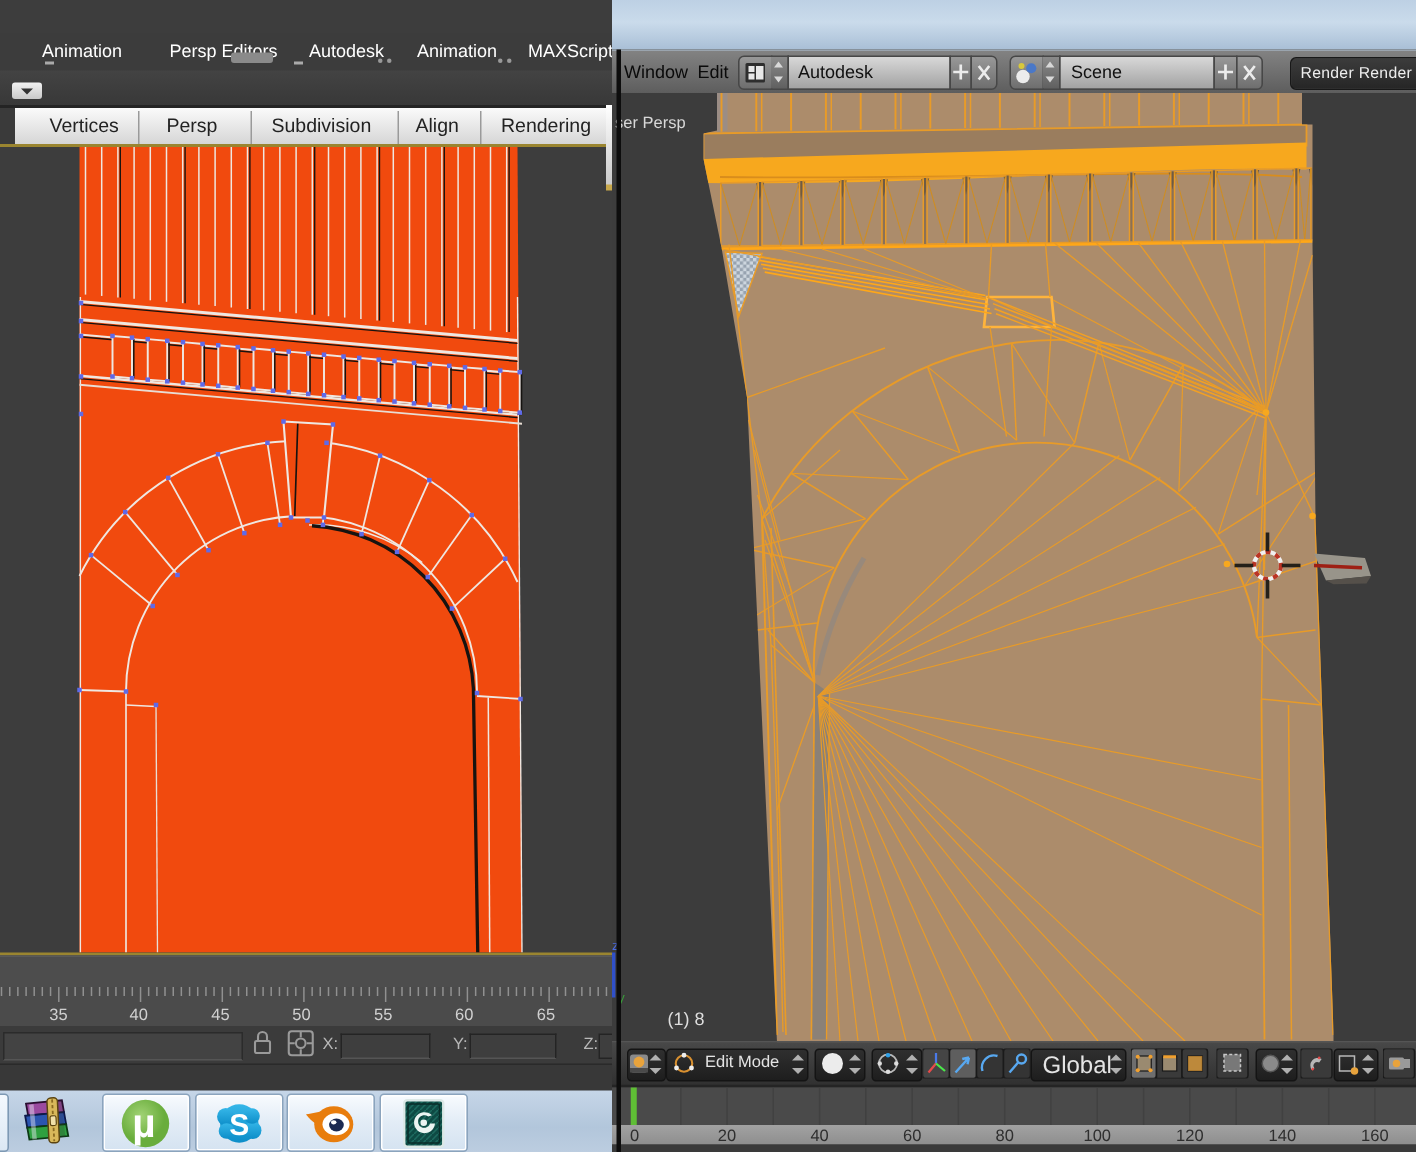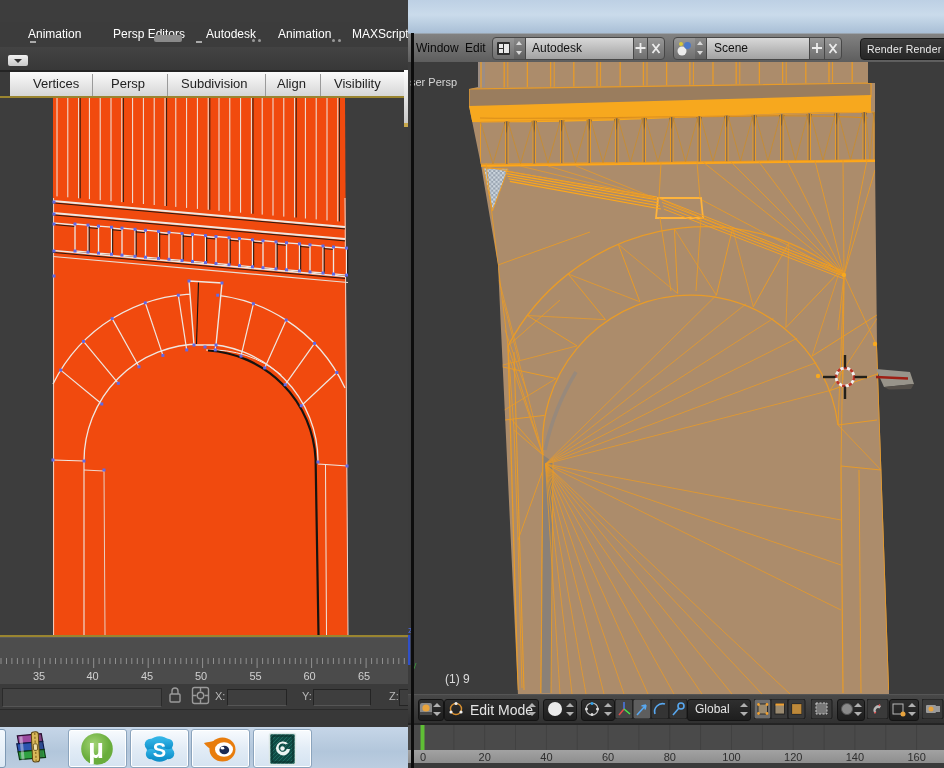--- a/index.html
+++ b/index.html
@@ -29,21 +29,21 @@
     <div class="abs" style="left:8px;top:8px;width:20px;height:11px;background:linear-gradient(#f2f2f2,#c9c9c9);border-radius:2px;"></div>
     <div class="abs" style="left:14px;top:12px;width:0;height:0;border-left:4px solid transparent;border-right:4px solid transparent;border-top:4px solid #333;"></div>
   </div>
 
   <div class="abs" style="left:0;top:72px;width:456px;height:24px;background:linear-gradient(#fafafa,#d6d6d6);color:#222;font-size:13px;">
     <div class="abs" style="left:0;top:0;width:10px;height:24px;background:#3a3a3a;"></div>
     <span class="abs" style="left:33px;top:4px;">Vertices</span>
     <span class="abs" style="left:111px;top:4px;">Persp</span>
     <span class="abs" style="left:181px;top:4px;">Subdivision</span>
     <span class="abs" style="left:277px;top:4px;">Align</span>
-    <span class="abs" style="left:334px;top:4px;">Visibility</span>
+    <span class="abs" style="left:334px;top:4px;">Rendering</span>
     <div class="abs" style="left:92px;top:2px;width:1px;height:22px;background:#9a9a9a;"></div>
     <div class="abs" style="left:167px;top:2px;width:1px;height:22px;background:#9a9a9a;"></div>
     <div class="abs" style="left:265px;top:2px;width:1px;height:22px;background:#9a9a9a;"></div>
     <div class="abs" style="left:320px;top:2px;width:1px;height:22px;background:#9a9a9a;"></div>
   </div>
 
   <div class="abs" style="left:0;top:96px;width:408px;height:2px;background:#9a8530;"></div>
   <div class="abs" style="left:0;top:635px;width:408px;height:2px;background:#9a8530;"></div>
   <svg width="408" height="537" viewBox="0 0 408 537" style="position:absolute;left:0;top:98px">
         <polygon points="53.0,0.0 345.0,0.0 348.0,537.0 53.0,537.0" fill="#f14a0e"></polygon>
@@ -719,38 +719,38 @@
         <circle cx="461.0" cy="282.0" r="2.2" fill="#f7a81e"></circle>
         <circle cx="430.0" cy="213.0" r="2.2" fill="#f7a81e"></circle>
         <circle cx="431.0" cy="315.0" r="9" fill="none" stroke="#f0f0f0" stroke-width="2.8"></circle>
         <circle cx="431.0" cy="315.0" r="9" fill="none" stroke="#bb3524" stroke-width="2.8" stroke-dasharray="3.4,3.4"></circle>
         <line x1="431.0" y1="293.0" x2="431.0" y2="305.5" stroke="#242019" stroke-width="2.4"></line>
         <line x1="431.0" y1="324.5" x2="431.0" y2="337.0" stroke="#242019" stroke-width="2.4"></line>
         <line x1="409.0" y1="315.0" x2="421.5" y2="315.0" stroke="#242019" stroke-width="2.4"></line>
         <line x1="440.5" y1="315.0" x2="453.0" y2="315.0" stroke="#242019" stroke-width="2.4"></line>
       </svg>
   <span class="abs" style="left:2px;top:76px;color:#d8d8d8;font-size:11px;">ser Persp</span>
-  <span class="abs" style="left:37px;top:672px;color:#ddd;font-size:12px;">(1) 9</span>
+  <span class="abs" style="left:37px;top:672px;color:#ddd;font-size:12px;">(1) 8</span>
 
   <svg class="abs" style="left:0;top:625px" width="20" height="50">
     <line x1="1" y1="10" x2="1" y2="40" stroke="#3050c8" stroke-width="2.5"></line>
     <text x="0" y="8" fill="#4a6ae0" font-size="9">z</text>
     <text x="4" y="43" fill="#3a9b3a" font-size="9">y</text>
   </svg>
 
   <div class="abs" style="left:0;top:694px;width:536px;height:29px;background:linear-gradient(#484848,#303030);border-top:1px solid #555;border-bottom:1px solid #222;">
     <div class="abs" style="left:10px;top:4px;width:24px;height:20px;background:linear-gradient(#2f2f2f,#1e1e1e);border:1px solid #141414;border-radius:3px;color:#e4e4e4;font-size:12px;"><svg width="14" height="18">
             <rect x="1" y="3" width="12" height="12" rx="2" fill="#8a8a8a"></rect>
             <circle cx="7" cy="8" r="3.6" fill="#e8a33c"></circle>
             <rect x="1" y="12" width="12" height="3" fill="#4a4a4a"></rect>
           </svg><div class="abs" style="right:2px;top:3px;width:8px;height:13px;">
             <div class="abs" style="left:0;top:0;border-left:4px solid transparent;border-right:4px solid transparent;border-bottom:4px solid #b0b0b0;"></div>
             <div class="abs" style="left:0;top:8.5px;border-left:4px solid transparent;border-right:4px solid transparent;border-top:4px solid #b0b0b0;"></div>
           </div></div>
-<div class="abs" style="left:36px;top:4px;width:93px;height:20px;background:linear-gradient(#2f2f2f,#1e1e1e);border:1px solid #141414;border-radius:3px;color:#e4e4e4;font-size:14px;"><span class="abs" style="left:25px;top:2px;">Edit Mode</span><svg width="22" height="18">
+<div class="abs" style="left:36px;top:4px;width:93px;height:20px;background:linear-gradient(#2f2f2f,#1e1e1e);border:1px solid #141414;border-radius:3px;color:#e4e4e4;font-size:11px;"><span class="abs" style="left:25px;top:2px;">Edit Mode</span><svg width="22" height="18">
             <circle cx="11" cy="9" r="5.5" fill="none" stroke="#d89030" stroke-width="1.4"></circle>
             <circle cx="11" cy="3.5" r="1.6" fill="#eee"></circle>
             <circle cx="6" cy="12" r="1.6" fill="#eee"></circle>
             <circle cx="16" cy="12" r="1.6" fill="#eee"></circle>
           </svg><div class="abs" style="right:2px;top:3px;width:8px;height:13px;">
             <div class="abs" style="left:0;top:0;border-left:4px solid transparent;border-right:4px solid transparent;border-bottom:4px solid #b0b0b0;"></div>
             <div class="abs" style="left:0;top:8.5px;border-left:4px solid transparent;border-right:4px solid transparent;border-top:4px solid #b0b0b0;"></div>
           </div></div>
 <div class="abs" style="left:135px;top:4px;width:32px;height:20px;background:linear-gradient(#2f2f2f,#1e1e1e);border:1px solid #141414;border-radius:3px;color:#e4e4e4;font-size:12px;"><svg width="20" height="18">
             <circle cx="11" cy="9" r="7" fill="#ececec"></circle>
@@ -776,21 +776,21 @@
             <line x1="9" y1="10" x2="15" y2="15" stroke="#4ae84a"></line>
           </g>
           <rect x="18" y="0" width="18" height="20" rx="2" fill="#5e5e5e" stroke="#1a1a1a"></rect>
           <path d="M 22,16 L 31,6 M 31,6 l -4.5,1 M 31,6 l -1,4.5" stroke="#58a8f0" stroke-width="1.6" fill="none"></path>
           <rect x="36" y="0" width="18" height="20" rx="2" fill="#343434" stroke="#1a1a1a"></rect>
           <path d="M 40,15 A 8,8 0 0 1 50,5" stroke="#58a8f0" stroke-width="1.6" fill="none"></path>
           <rect x="54" y="0" width="18" height="20" rx="2" fill="#343434" stroke="#1a1a1a"></rect>
           <path d="M 58,16 L 64,9" stroke="#58a8f0" stroke-width="1.6" fill="none"></path>
           <circle cx="66" cy="7" r="3" fill="none" stroke="#58a8f0" stroke-width="1.6"></circle>
         </svg>
-<div class="abs" style="left:279px;top:4px;width:62px;height:20px;background:linear-gradient(#2f2f2f,#1e1e1e);border:1px solid #141414;border-radius:3px;color:#e4e4e4;font-size:12px;">
+<div class="abs" style="left:279px;top:4px;width:62px;height:20px;background:linear-gradient(#2f2f2f,#1e1e1e);border:1px solid #141414;border-radius:3px;color:#e4e4e4;font-size:16px;">
           <span class="abs" style="left:7px;top:2px;">Global</span>
           <div class="abs" style="right:2px;top:3px;width:8px;height:13px;">
             <div class="abs" style="left:0;top:0;border-left:4px solid transparent;border-right:4px solid transparent;border-bottom:4px solid #b0b0b0;"></div>
             <div class="abs" style="left:0;top:8.5px;border-left:4px solid transparent;border-right:4px solid transparent;border-top:4px solid #b0b0b0;"></div>
           </div>
         </div>
 <svg class="abs" style="left:346px;top:4px" width="52" height="20">
           <rect x="0" y="0" width="17" height="20" rx="2" fill="#6e6e6e" stroke="#1a1a1a"></rect>
           <rect x="17" y="0" width="17" height="20" fill="#3a3a3a" stroke="#1a1a1a"></rect>
           <rect x="34" y="0" width="17" height="20" rx="2" fill="#3a3a3a" stroke="#1a1a1a"></rect>

